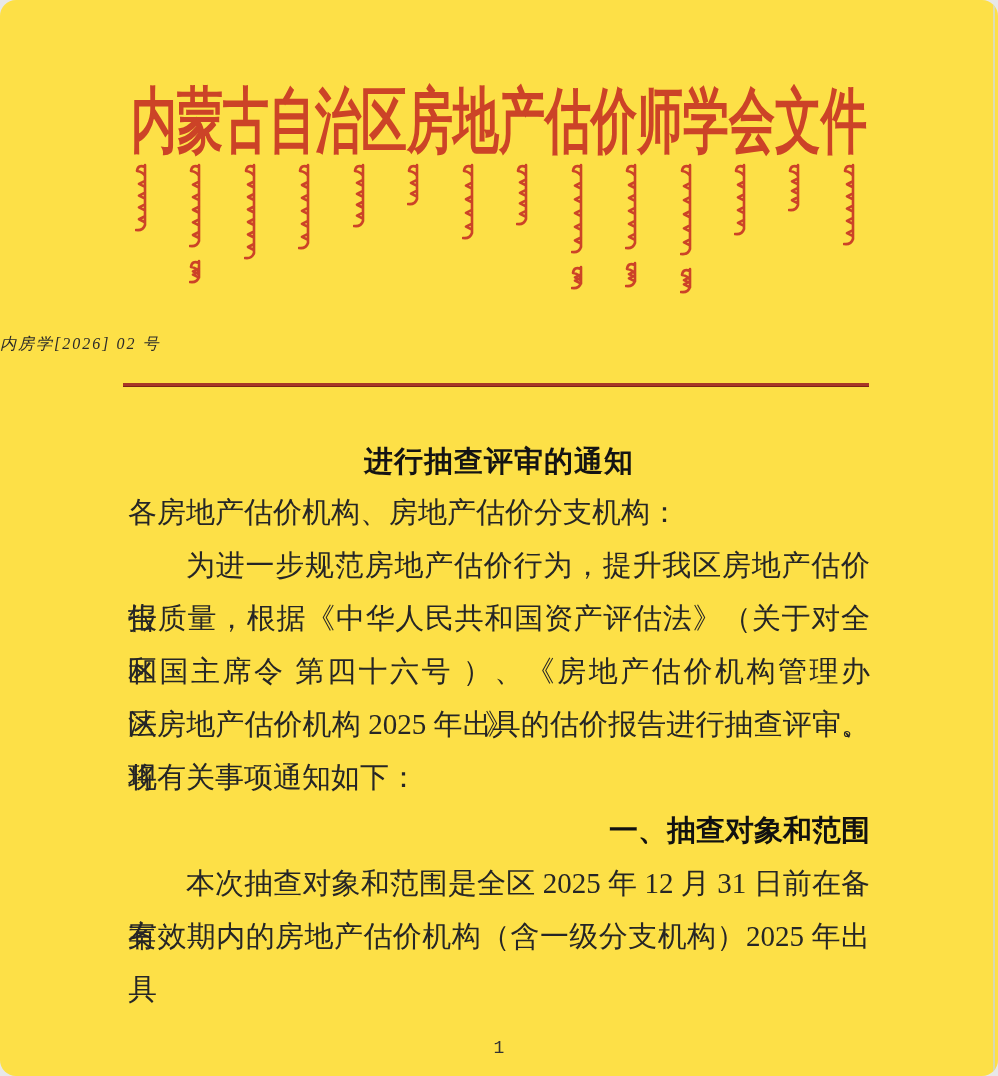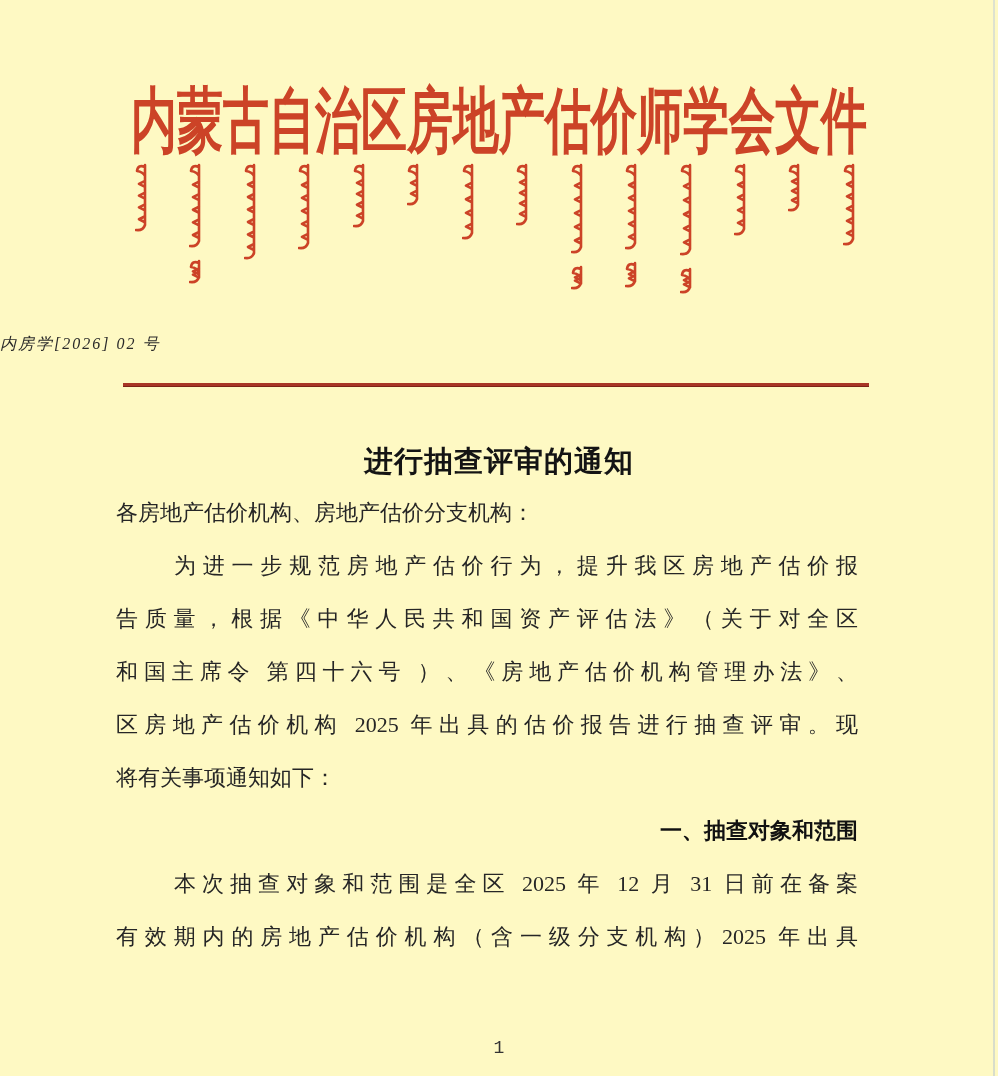--- a/index.html
+++ b/index.html
@@ -5,24 +5,25 @@
   html, body {
     margin: 0;
     padding: 0;
     background: #e8e8e8;
   }
   .page {
     position: relative;
     width: 998px;
     height: 1076px;
     margin: 0 auto;
-    background: #fef9c3;
+    background: #fde047;
     overflow: hidden;
     font-family: "Liberation Serif", "DejaVu Serif", serif;
     color: #222;
+    border-radius: 16px;
   }
   
   .scan-edge-right {
     position: absolute;
     top: 0;
     right: 3px;
     width: 2px;
     height: 100%;
     background: linear-gradient(#d6dcd2, #cfd6cc);
     opacity: .8;
@@ -89,23 +90,23 @@
     font-size: 29px;
     letter-spacing: 1px;
     color: #141414;
   }
   .doc-title-1 { top: 394px; }
   .doc-title-2 { top: 442px; }
   
   .body-block {
     position: absolute;
     top: 486px;
-    left: 116px;
+    left: 128px;
     width: 742px;
-    font-size: 22px;
+    font-size: 29px;
     color: #262626;
   }
   .body-line {
     height: 53px;
     line-height: 53px;
     white-space: nowrap;
     text-align: left;
   }
   .body-line.fill {
     white-space: normal;

